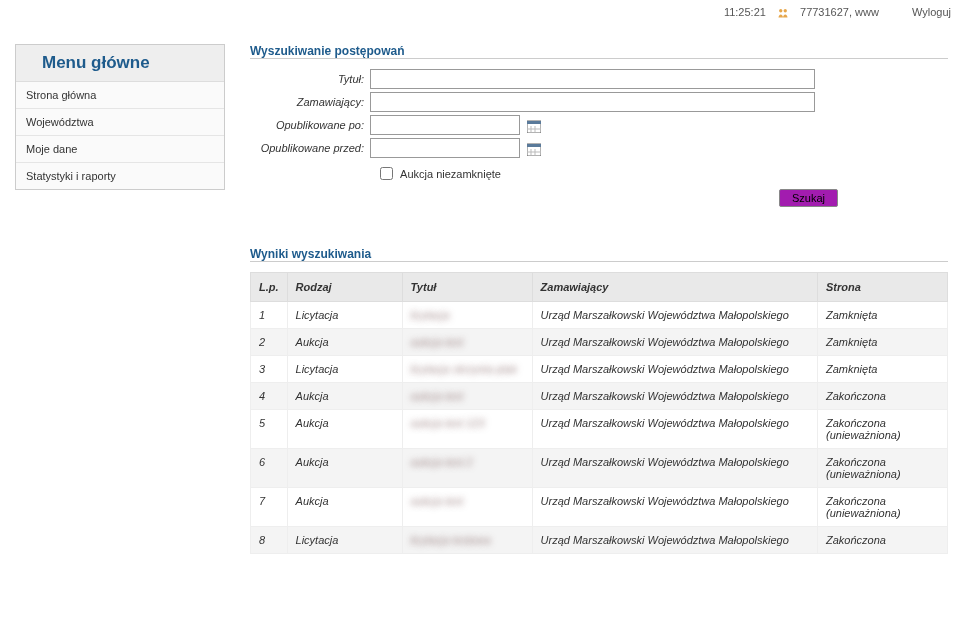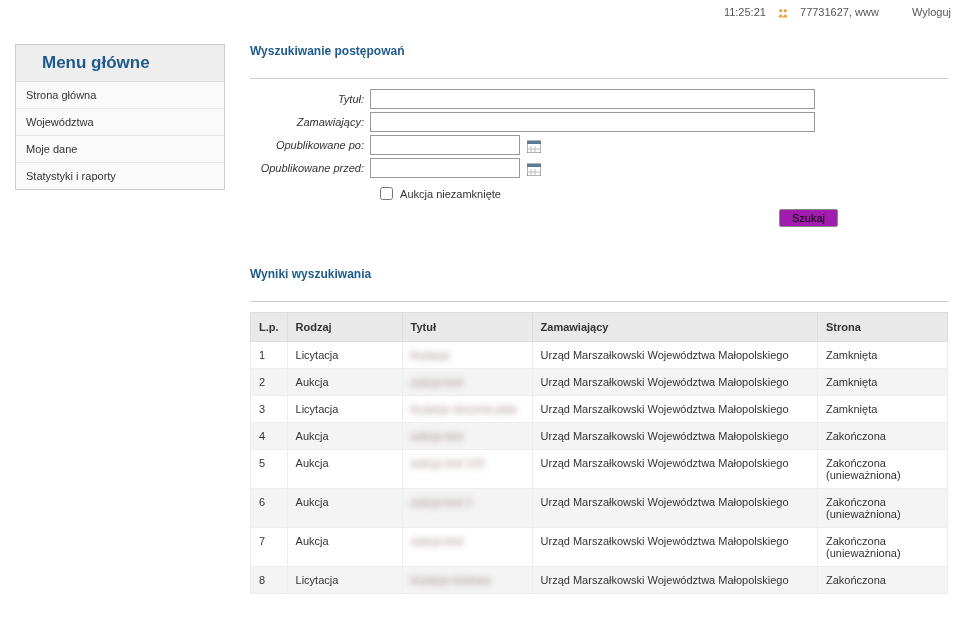--- a/index.html
+++ b/index.html
@@ -52,21 +52,21 @@
     background: #fafafa;
   }
   .menu-item:last-child { border-bottom: none; }
   .main {
     flex: 1;
   }
   .section-title {
     color: #1e5b8c;
     font-weight: bold;
     font-size: 12px;
-    padding-bottom: 20px;
+    padding-bottom: 0;
     border-bottom: 1px solid #ccc;
     margin-bottom: 10px;
   }
   .form-row {
     display: flex;
     align-items: center;
     margin: 3px 0;
   }
   .form-label {
     width: 120px;
@@ -107,20 +107,21 @@
     padding: 2px 12px;
     font-size: 11px;
     cursor: pointer;
     border-radius: 2px;
   }
   .results { margin-top: 40px; }
   table.results-table {
     width: 100%;
     border-collapse: collapse;
     margin-top: 7px;
+    font-style: italic;
   }
   table.results-table th {
     text-align: left;
     background: #e9e9e9;
     padding: 8px 8px;
     font-weight: bold;
     border: 1px solid #ddd;
     color: #333;
   }
   table.results-table td {

